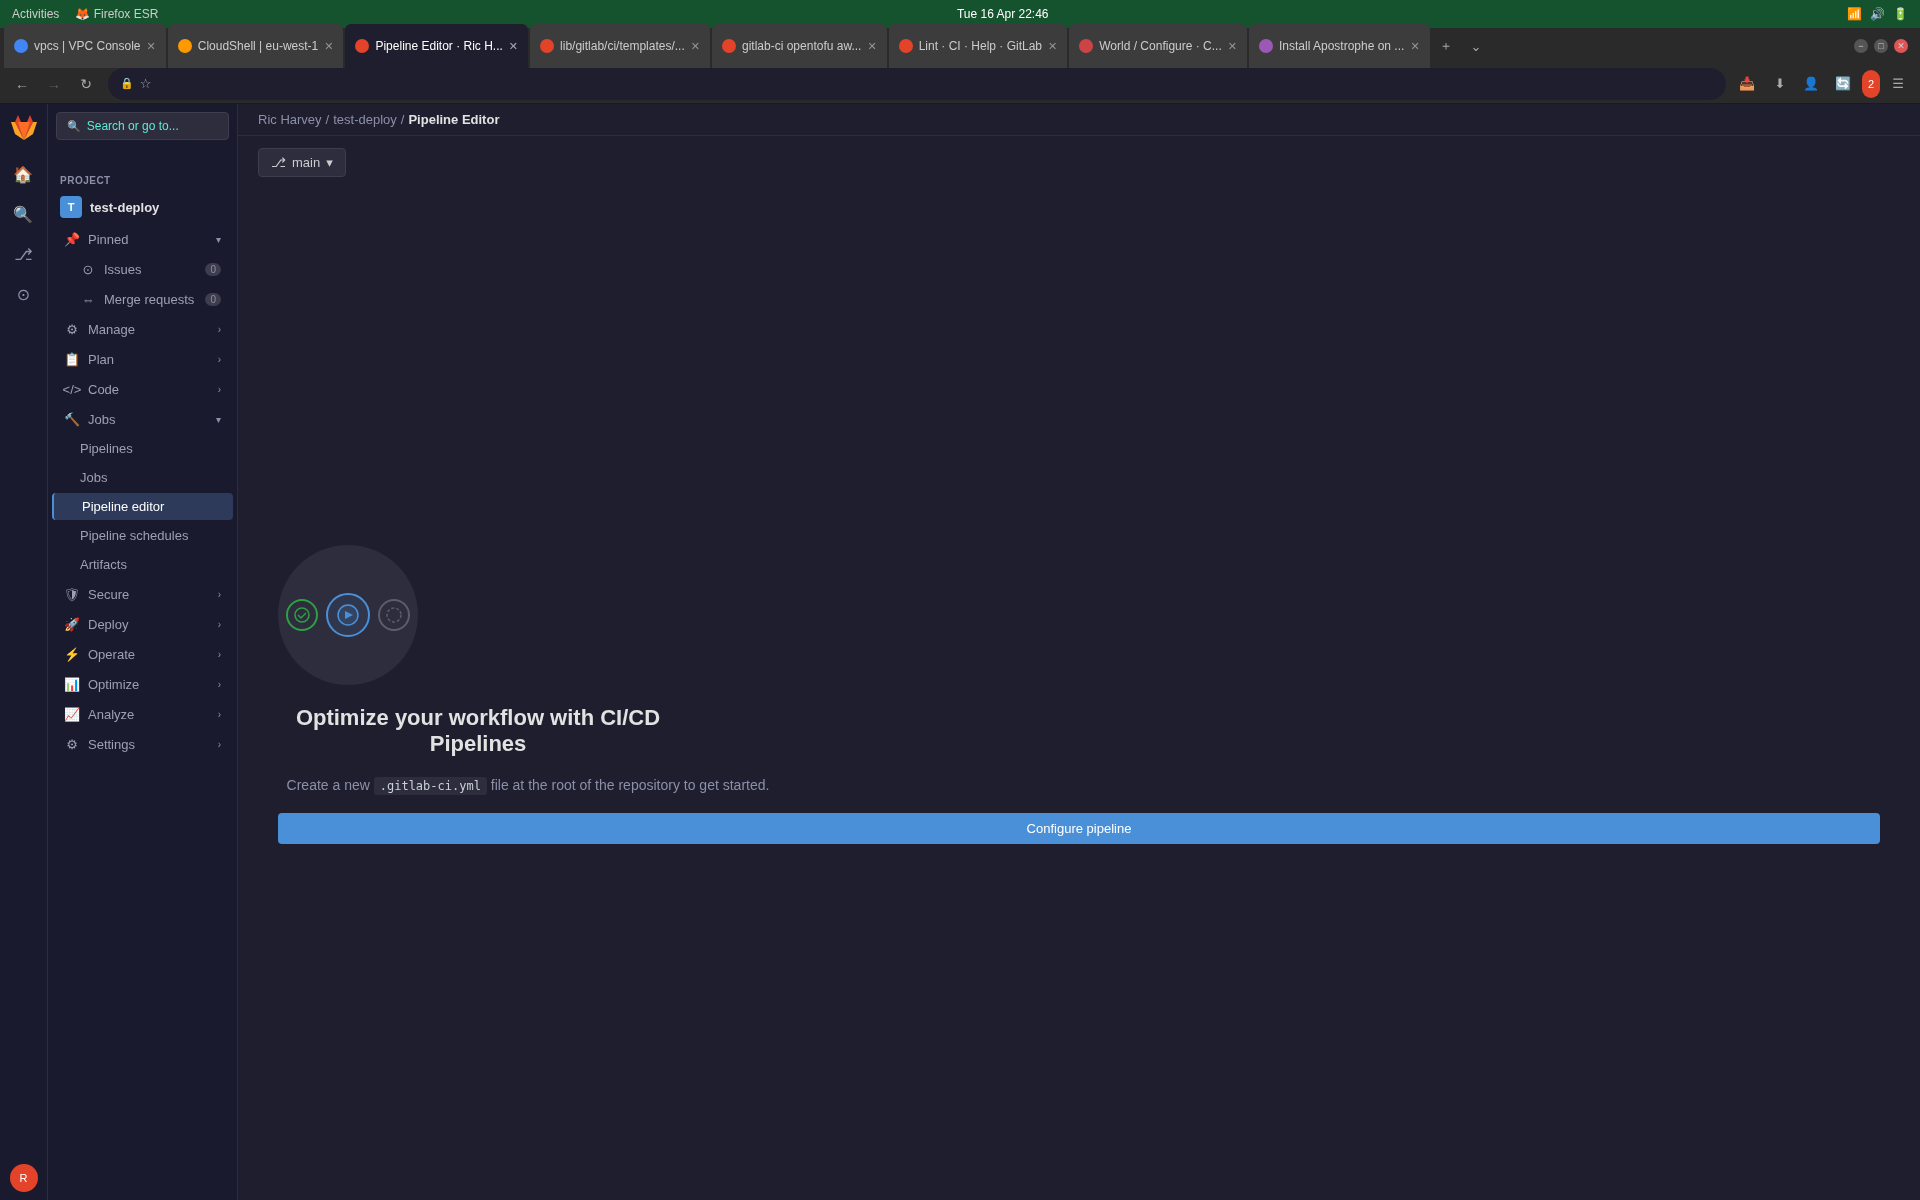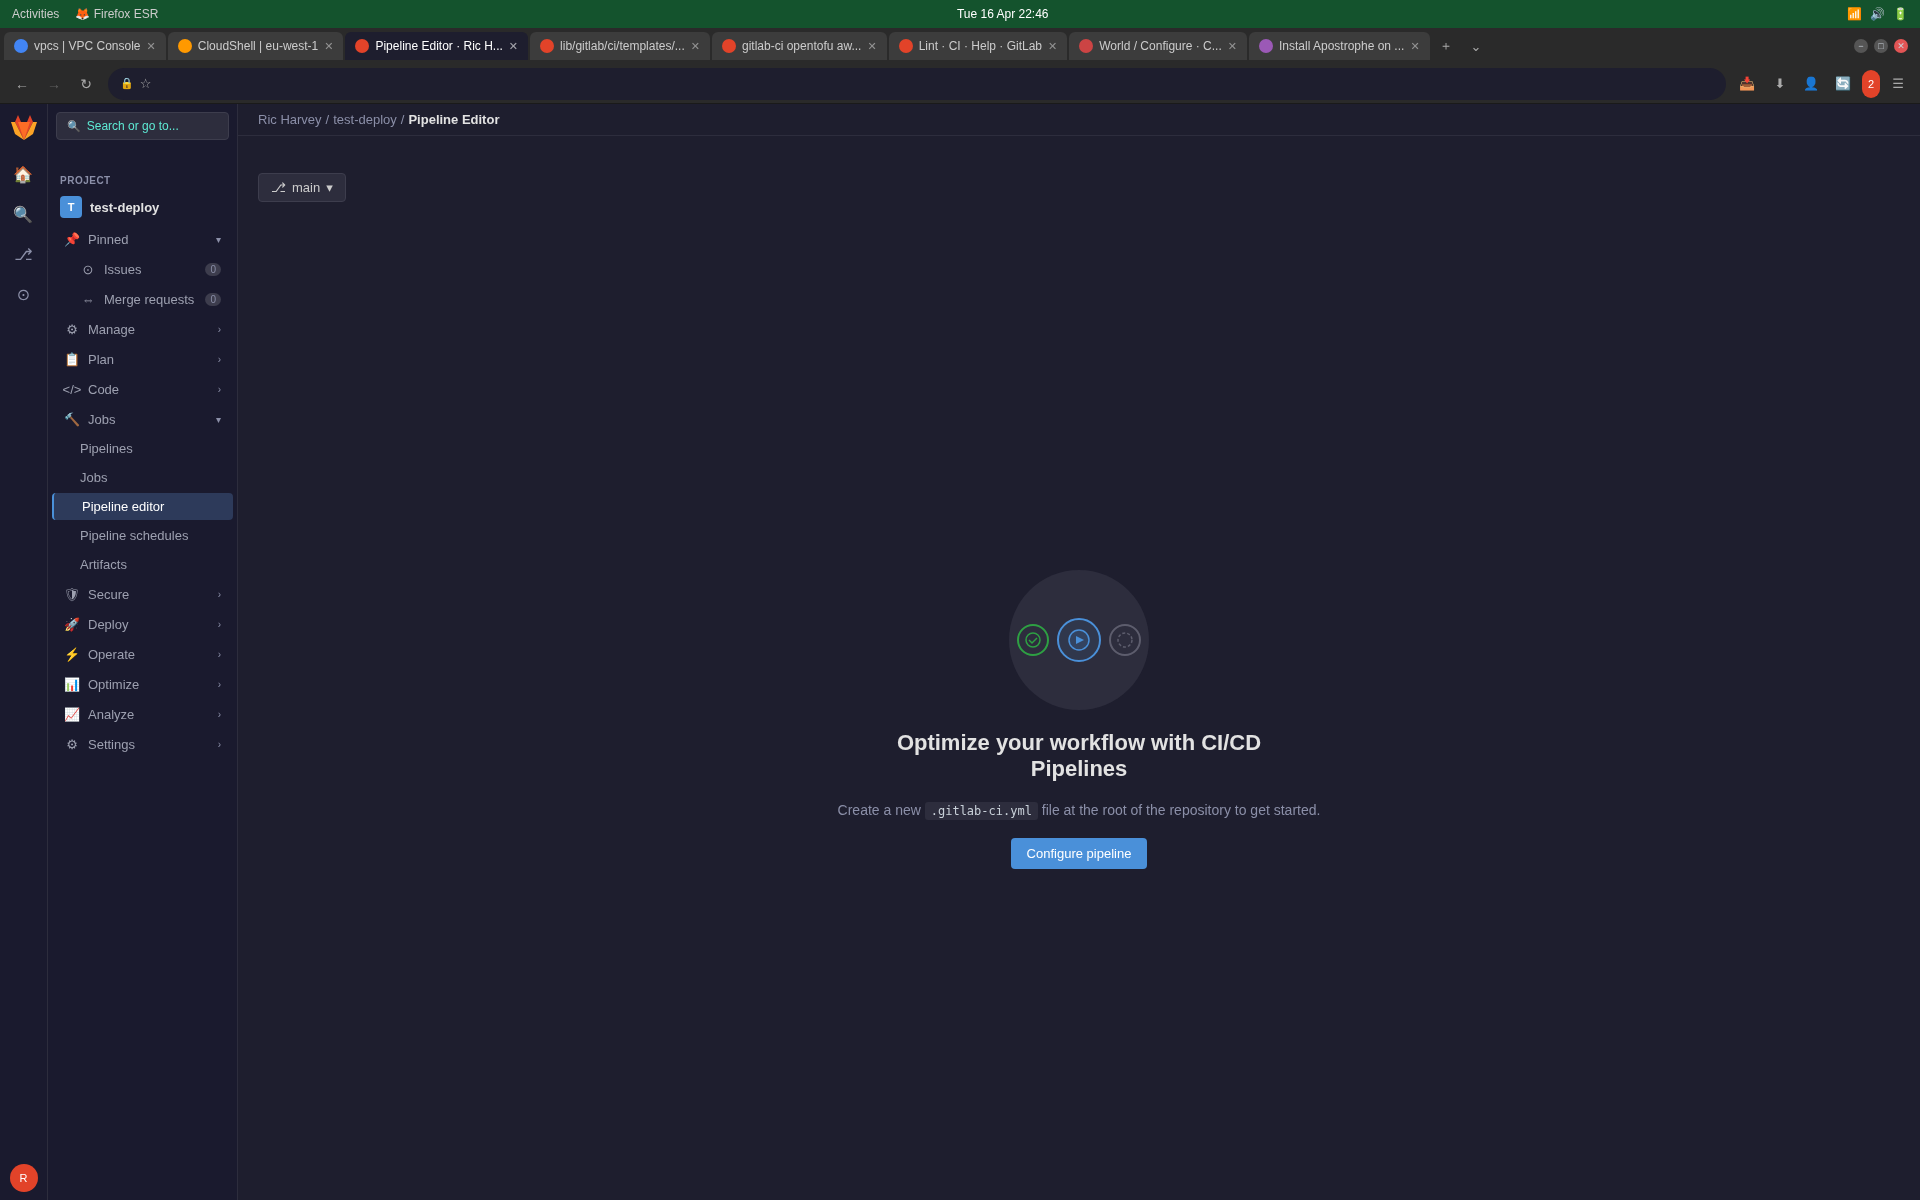--- a/index.html
+++ b/index.html
@@ -4,21 +4,21 @@
   <style>
     * { margin: 0; padding: 0; box-sizing: border-box; }
     body { font-family: -apple-system, BlinkMacSystemFont, 'Segoe UI', sans-serif; background: #1a1a2e; color: #c9d1d9; font-size: 13px; width: 1920px; height: 1200px; overflow: hidden; }
 
     
     .os-bar { background: #14532d; height: 28px; display: flex; align-items: center; justify-content: space-between; padding: 0 12px; font-size: 12px; color: #ccc; }
     .os-bar-left { display: flex; gap: 16px; }
     .os-bar-center { color: #fff; font-weight: 500; }
     .os-bar-right { display: flex; gap: 8px; align-items: center; }
     .tab-bar { display: flex; align-items: center; height: 36px; background: #2a2a2a; padding: 0 4px; gap: 2px; }
-    .tab { display: flex; align-items: center; gap: 6px; padding: 14px 10px; height: 28px; background: #3c3c3c; border-radius: 6px 6px 0 0; font-size: 12px; color: #ccc; cursor: pointer; max-width: 200px; min-width: 120px; position: relative; white-space: nowrap; overflow: hidden; text-overflow: ellipsis; }
+    .tab { display: flex; align-items: center; gap: 6px; padding: 14px 10px; height: 44px; background: #3c3c3c; border-radius: 6px 6px 0 0; font-size: 12px; color: #ccc; cursor: pointer; max-width: 200px; min-width: 120px; position: relative; white-space: nowrap; overflow: hidden; text-overflow: ellipsis; }
     .tab.active { background: #1e1e2e; color: #fff; }
     .tab-icon { width: 14px; height: 14px; border-radius: 50%; flex-shrink: 0; }
     .tab-close { margin-left: auto; opacity: 0.6; font-size: 11px; flex-shrink: 0; }
     .tab-add { padding: 4px 8px; color: #aaa; cursor: pointer; }
     .tab-overflow { padding: 4px 8px; color: #aaa; cursor: pointer; }
     .tab-win-controls { display: flex; gap: 6px; margin-left: auto; align-items: center; padding-right: 8px; }
     .win-btn { width: 14px; height: 14px; border-radius: 50%; display: flex; align-items: center; justify-content: center; font-size: 9px; cursor: pointer; }
 
     
     .url-bar { display: flex; align-items: center; gap: 8px; padding: 4px 8px; background: #2a2a2a; height: 40px; border-bottom: 1px solid #1a1a1a; }
@@ -49,29 +49,29 @@
     .sidebar-project-name { padding: 6px 12px; font-size: 13px; color: #e2e2e2; font-weight: 600; display: flex; align-items: center; gap: 8px; }
     .project-icon { width: 22px; height: 22px; background: #4a90d9; border-radius: 4px; display: flex; align-items: center; justify-content: center; font-size: 11px; color: #fff; flex-shrink: 0; }
     .sidebar-item { display: flex; align-items: center; gap: 8px; padding: 6px 12px; color: #9da0b0; cursor: pointer; font-size: 13px; border-radius: 4px; margin: 1px 4px; position: relative; }
     .sidebar-item.active { background: #2d3a5a; color: #fff; border-left: 2px solid #4a90d9; }
     .sidebar-item.sub { padding-left: 28px; }
     .sidebar-badge { background: #3d3d4d; color: #8b8fa8; font-size: 10px; padding: 1px 5px; border-radius: 10px; margin-left: auto; }
     .sidebar-expand { margin-left: auto; font-size: 10px; color: #8b8fa8; }
     .sidebar-icon { width: 16px; height: 16px; display: flex; align-items: center; justify-content: center; flex-shrink: 0; font-size: 13px; }
 
     
-    .main-content { flex: 1; background: #1e1e2e; display: flex; flex-direction: column; overflow: auto; gap: 25px; }
+    .main-content { flex: 1; background: #1e1e2e; display: flex; flex-direction: column; overflow: auto; }
     .breadcrumb { padding: 8px 20px; font-size: 13px; color: #8b8fa8; display: flex; align-items: center; gap: 4px; border-bottom: 1px solid #2d2d3d; }
     .breadcrumb a { color: #8b8fa8; text-decoration: none; }
     .breadcrumb-current { color: #e2e2e2; font-weight: 600; }
 
     .toolbar { padding: 12px 20px; display: flex; align-items: center; gap: 8px; }
     .branch-selector { background: #2d2d3d; border: 1px solid #3d3d4d; border-radius: 4px; padding: 6px 12px; color: #ccc; font-size: 13px; display: flex; align-items: center; gap: 6px; cursor: pointer; }
 
-    .ci-empty { display: flex; flex-direction: column; align-items: center; justify-content: center; flex: 1; gap: 20px; padding: 40px; text-align: center; }
+    .ci-empty { display: flex; flex-direction: column; justify-content: center; flex: 1; gap: 20px; padding: 40px; text-align: center; }
     .ci-illustration { width: 140px; height: 140px; background: #2d2d3d; border-radius: 50%; display: flex; align-items: center; justify-content: center; position: relative; }
     .ci-icon-circles { display: flex; align-items: center; gap: 8px; }
     .ci-circle { width: 32px; height: 32px; border-radius: 50%; border: 2px solid; display: flex; align-items: center; justify-content: center; font-size: 14px; }
     .ci-circle.green { border-color: #2ea043; color: #2ea043; }
     .ci-circle.blue { border-color: #4a90d9; color: #4a90d9; background: rgba(74,144,217,0.1); width: 44px; height: 44px; font-size: 18px; }
     .ci-circle.gray { border-color: #5d5d6d; color: #5d5d6d; }
     .ci-title { font-size: 22px; font-weight: 700; color: #e2e2e2; max-width: 400px; }
     .ci-description { font-size: 14px; color: #8b8fa8; max-width: 500px; }
     .ci-description code { background: #2d2d3d; padding: 2px 6px; border-radius: 3px; font-family: monospace; font-size: 12px; color: #c9d1d9; }
     .configure-btn { background: #4a90d9; color: #fff; border: none; border-radius: 4px; padding: 8px 16px; font-size: 13px; cursor: pointer; }

